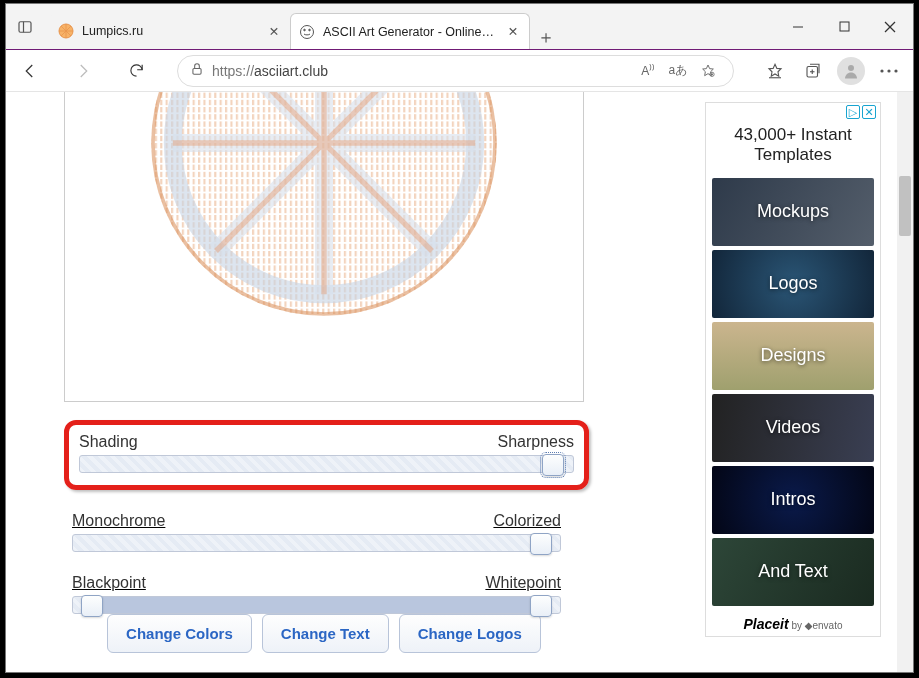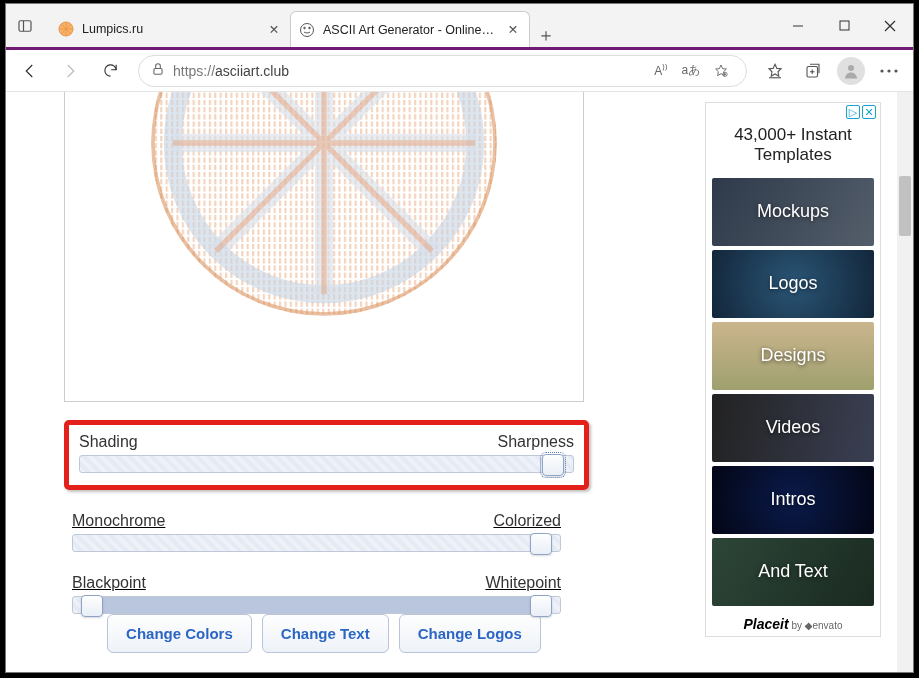--- a/index.html
+++ b/index.html
@@ -1,47 +1,47 @@
 <!DOCTYPE html>
 <html><head>
 <meta charset="utf-8">
 <style>
   * { box-sizing: border-box; margin: 0; padding: 0; font-family: "Segoe UI", Arial, sans-serif; }
   body { width: 919px; height: 678px; background: #000; overflow: hidden; }
   .window { position: absolute; left: 5px; top: 3px; width: 909px; height: 670px; background: #fff; border: 1px solid #777; display: flex; flex-direction: column; }
   
-  .titlebar { height: 46px; background: #f3f3f3; display: flex; align-items: stretch; border-bottom: 3px solid #701a75; }
+  .titlebar { height: 46px; background: #f3f3f3; display: flex; align-items: stretch; border-bottom: 1px solid #701a75; }
   .tab-strip { display: flex; align-items: flex-end; padding-left: 6px; flex: 1; }
   .tv-btn { width: 38px; display: flex; align-items: center; justify-content: center; }
   .tv-btn svg { width: 18px; height: 18px; }
   .tab { height: 36px; min-width: 240px; max-width: 240px; background: #f3f3f3; border-radius: 6px 6px 0 0; display: flex; align-items: center; padding: 0 8px; gap: 8px; font-size: 12.5px; color: #222; position: relative; }
   .tab.active { background: #fff; border: 1px solid #ccc; border-bottom: none; }
   .tab .favicon { width: 16px; height: 16px; flex: none; }
   .tab .title { flex: 1; white-space: nowrap; overflow: hidden; text-overflow: ellipsis; }
   .tab .close { width: 16px; height: 16px; display: flex; align-items: center; justify-content: center; color: #555; }
   .newtab { width: 32px; display: flex; align-items: center; justify-content: center; color: #555; font-size: 18px; }
   .win-controls { display: flex; }
   .win-btn { width: 46px; display: flex; align-items: center; justify-content: center; color: #333; }
   
-  .toolbar { height: 42px; display: flex; align-items: center; padding: 0 6px; gap: 4px; border-bottom: 1px solid #e5e5e5; }
+  .toolbar { height: 42px; display: flex; align-items: center; padding: 0 6px; gap: 17px; border-bottom: 1px solid #e5e5e5; }
   .tool-btn { width: 36px; height: 32px; display: flex; align-items: center; justify-content: center; border-radius: 4px; color: #333; }
   .tool-btn.disabled { color: #bbb; }
   .addr { flex: 1; height: 32px; border: 1px solid #ddd; border-radius: 16px; display: flex; align-items: center; padding: 0 12px; gap: 8px; margin: 0 6px; color: #444; font-size: 14px; }
   .addr .url-proto { color: #777; }
   .addr-right { display: flex; gap: 4px; margin-left: auto; }
   .addr-ico { width: 26px; height: 26px; display: flex; align-items: center; justify-content: center; color: #666; font-size: 12px; }
   .right-tools { display: flex; align-items: center; gap: 2px; }
   .avatar { width: 28px; height: 28px; border-radius: 50%; background: #e0e0e0; display: flex; align-items: center; justify-content: center; }
   
   .content { flex: 1; position: relative; background: #fff; overflow: hidden; }
   .page { position: absolute; left: 0; top: -70px; width: 100%; display: flex; }
   .main-col { width: 640px; padding-left: 58px; }
   .ascii-box { width: 520px; height: 380px; border: 1px solid #ccc; background: #fff; position: relative; overflow: hidden; }
   .ascii-art { position: absolute; left: 50%; top: -60px; transform: translateX(-50%); width: 360px; height: 360px; }
-  .highlight-box { margin-top: 18px; width: 525px; border: 5px solid #e4201a; border-radius: 5px; padding: 8px 10px 12px 10px; box-shadow: 2px 2px 3px rgba(0,0,0,.25); }
+  .highlight-box { margin-top: 18px; width: 525px; border: 5px solid #e4201a; border-radius: 12px; padding: 8px 10px 12px 10px; box-shadow: 2px 2px 3px rgba(0,0,0,.25); }
   .slider-group { width: 505px; margin-top: 22px; padding: 0 8px; text-decoration: underline; }
   .slider-labels { display: flex; justify-content: space-between; font-size: 16px; color: #333; margin-bottom: 4px; }
   .slider-track { position: relative; height: 18px; border: 1px solid #c0c8d8; border-radius: 3px; background: repeating-linear-gradient(45deg,#eef2f8,#eef2f8 4px,#e5ebf4 4px,#e5ebf4 8px); }
   .slider-fill { position: absolute; top: 0; bottom: 0; background: #b9c6de; }
   .slider-thumb { position: absolute; top: -2px; width: 22px; height: 22px; background: linear-gradient(#fdfefe,#e9eff7); border: 1px solid #8fa4c5; border-radius: 4px; box-shadow: 0 1px 2px rgba(0,0,0,.15); }
   .btn-row { width: 520px; display: flex; justify-content: center; gap: 10px; }
   .btn { padding: 10px 18px; border: 1px solid #b8c4d9; border-radius: 6px; background: linear-gradient(#fefefe,#eef2f8); color: #2b66c4; font-size: 15px; font-weight: 600; cursor: pointer; }
   
   .ad-col { position: absolute; right: 32px; top: 10px; width: 176px; background: #fff; border: 1px solid #ddd; }
   .ad-top { display: flex; justify-content: flex-end; gap: 2px; padding: 2px 4px; }

